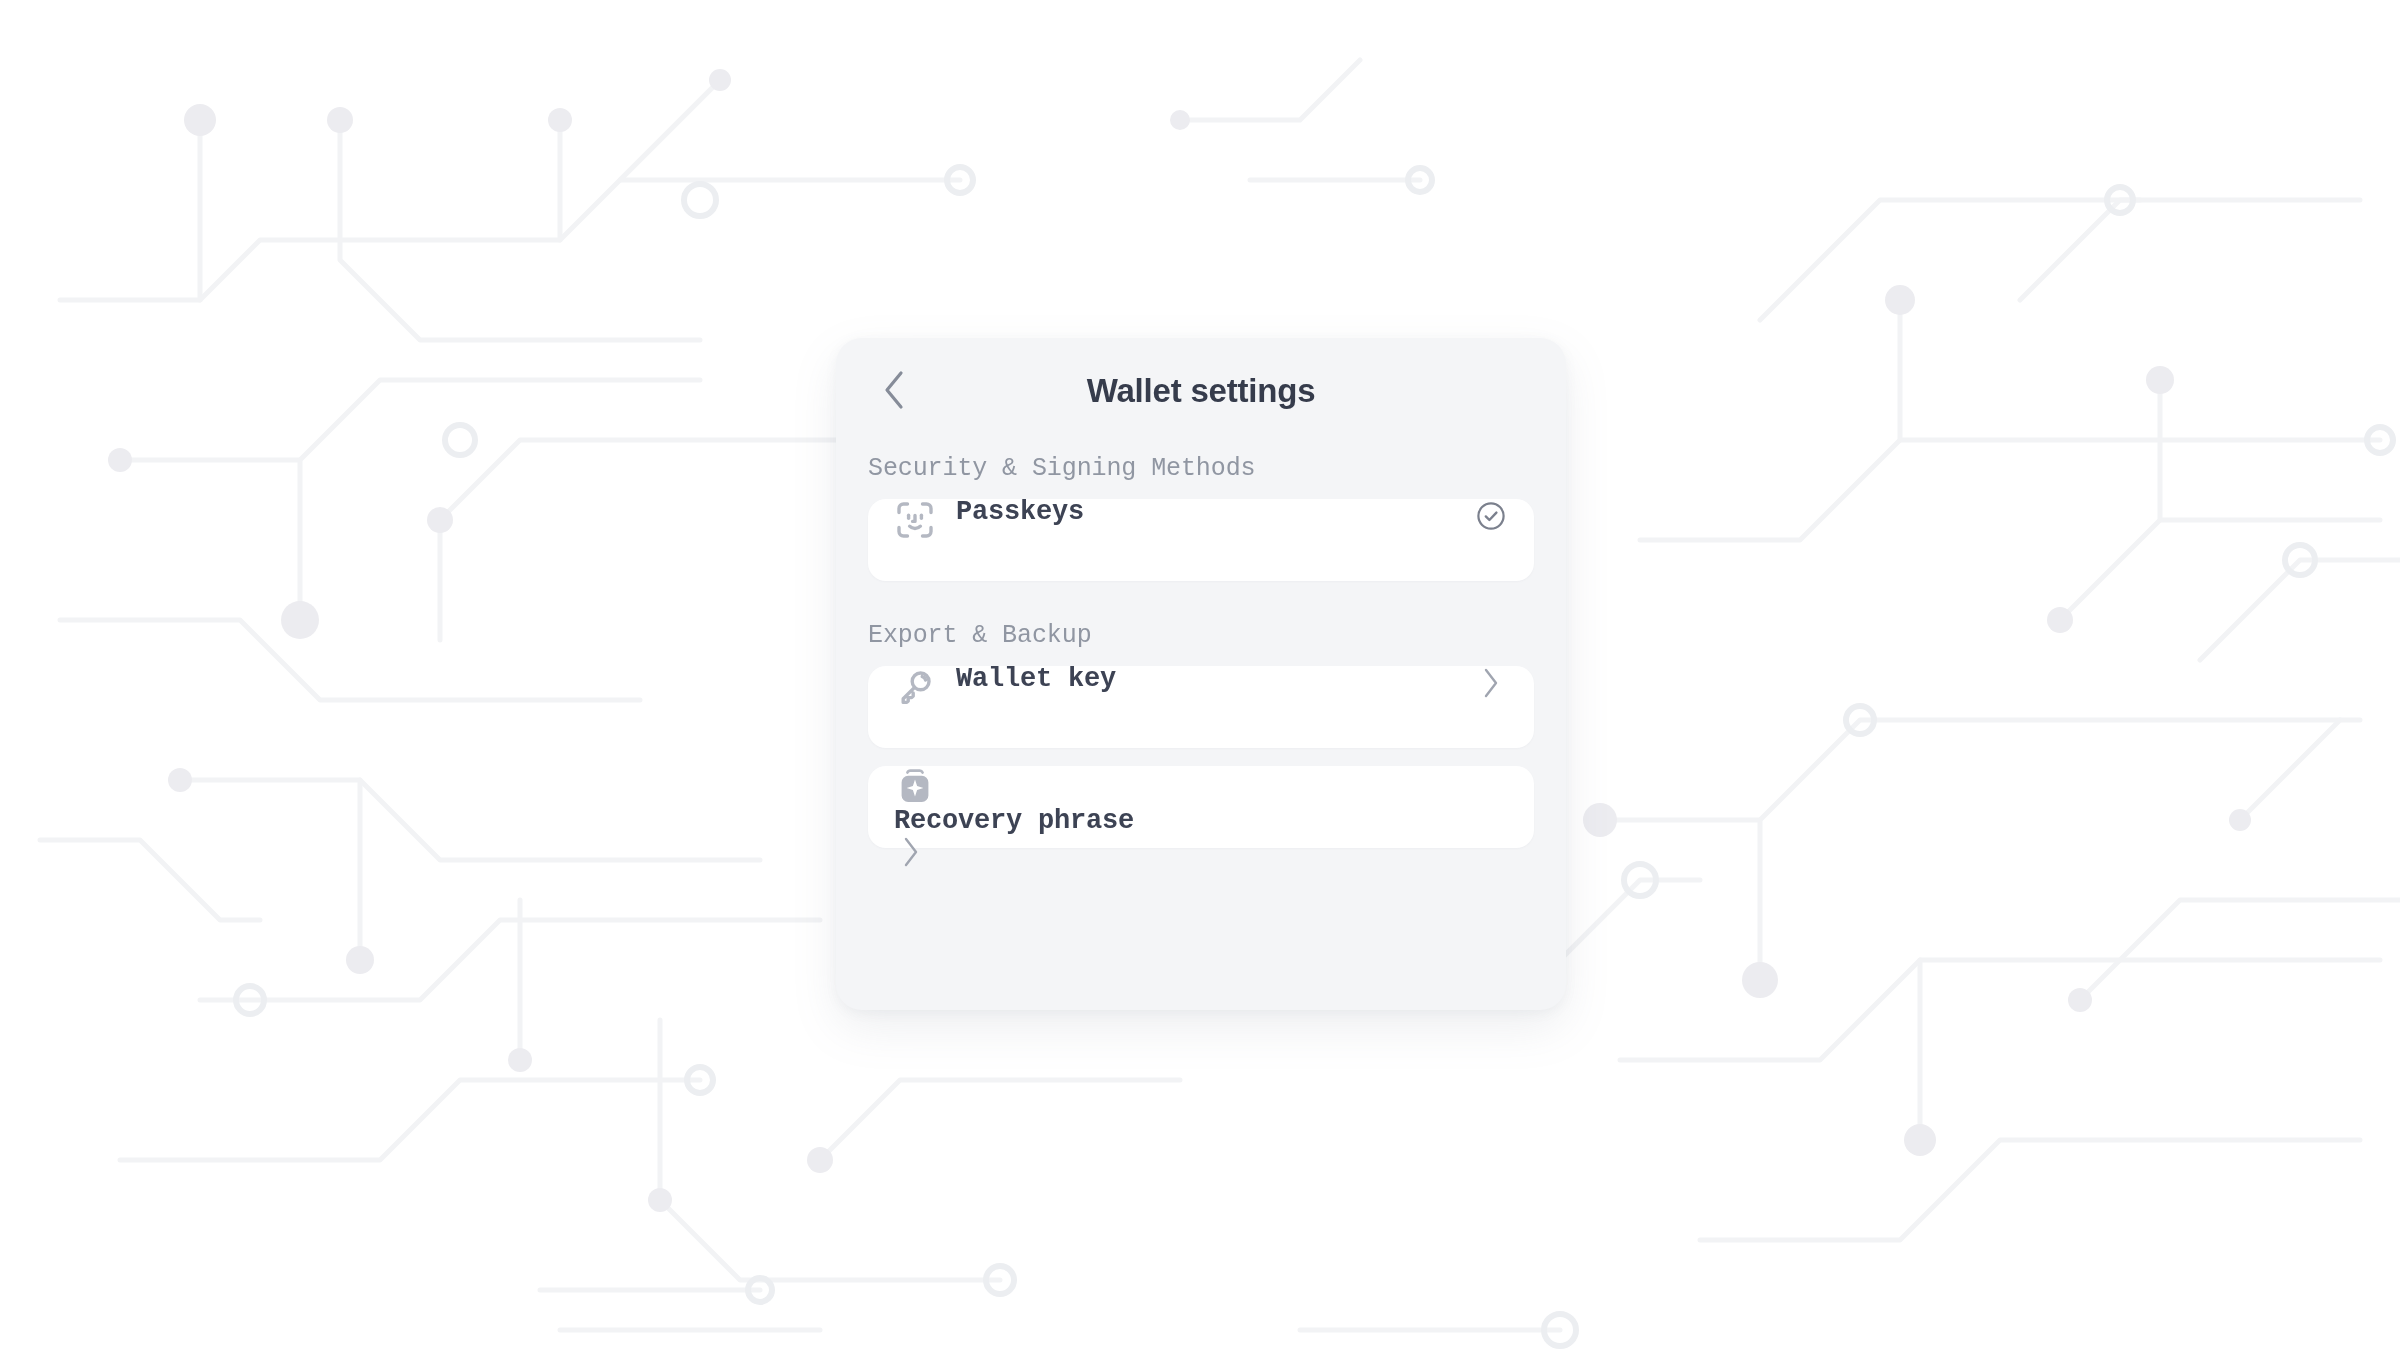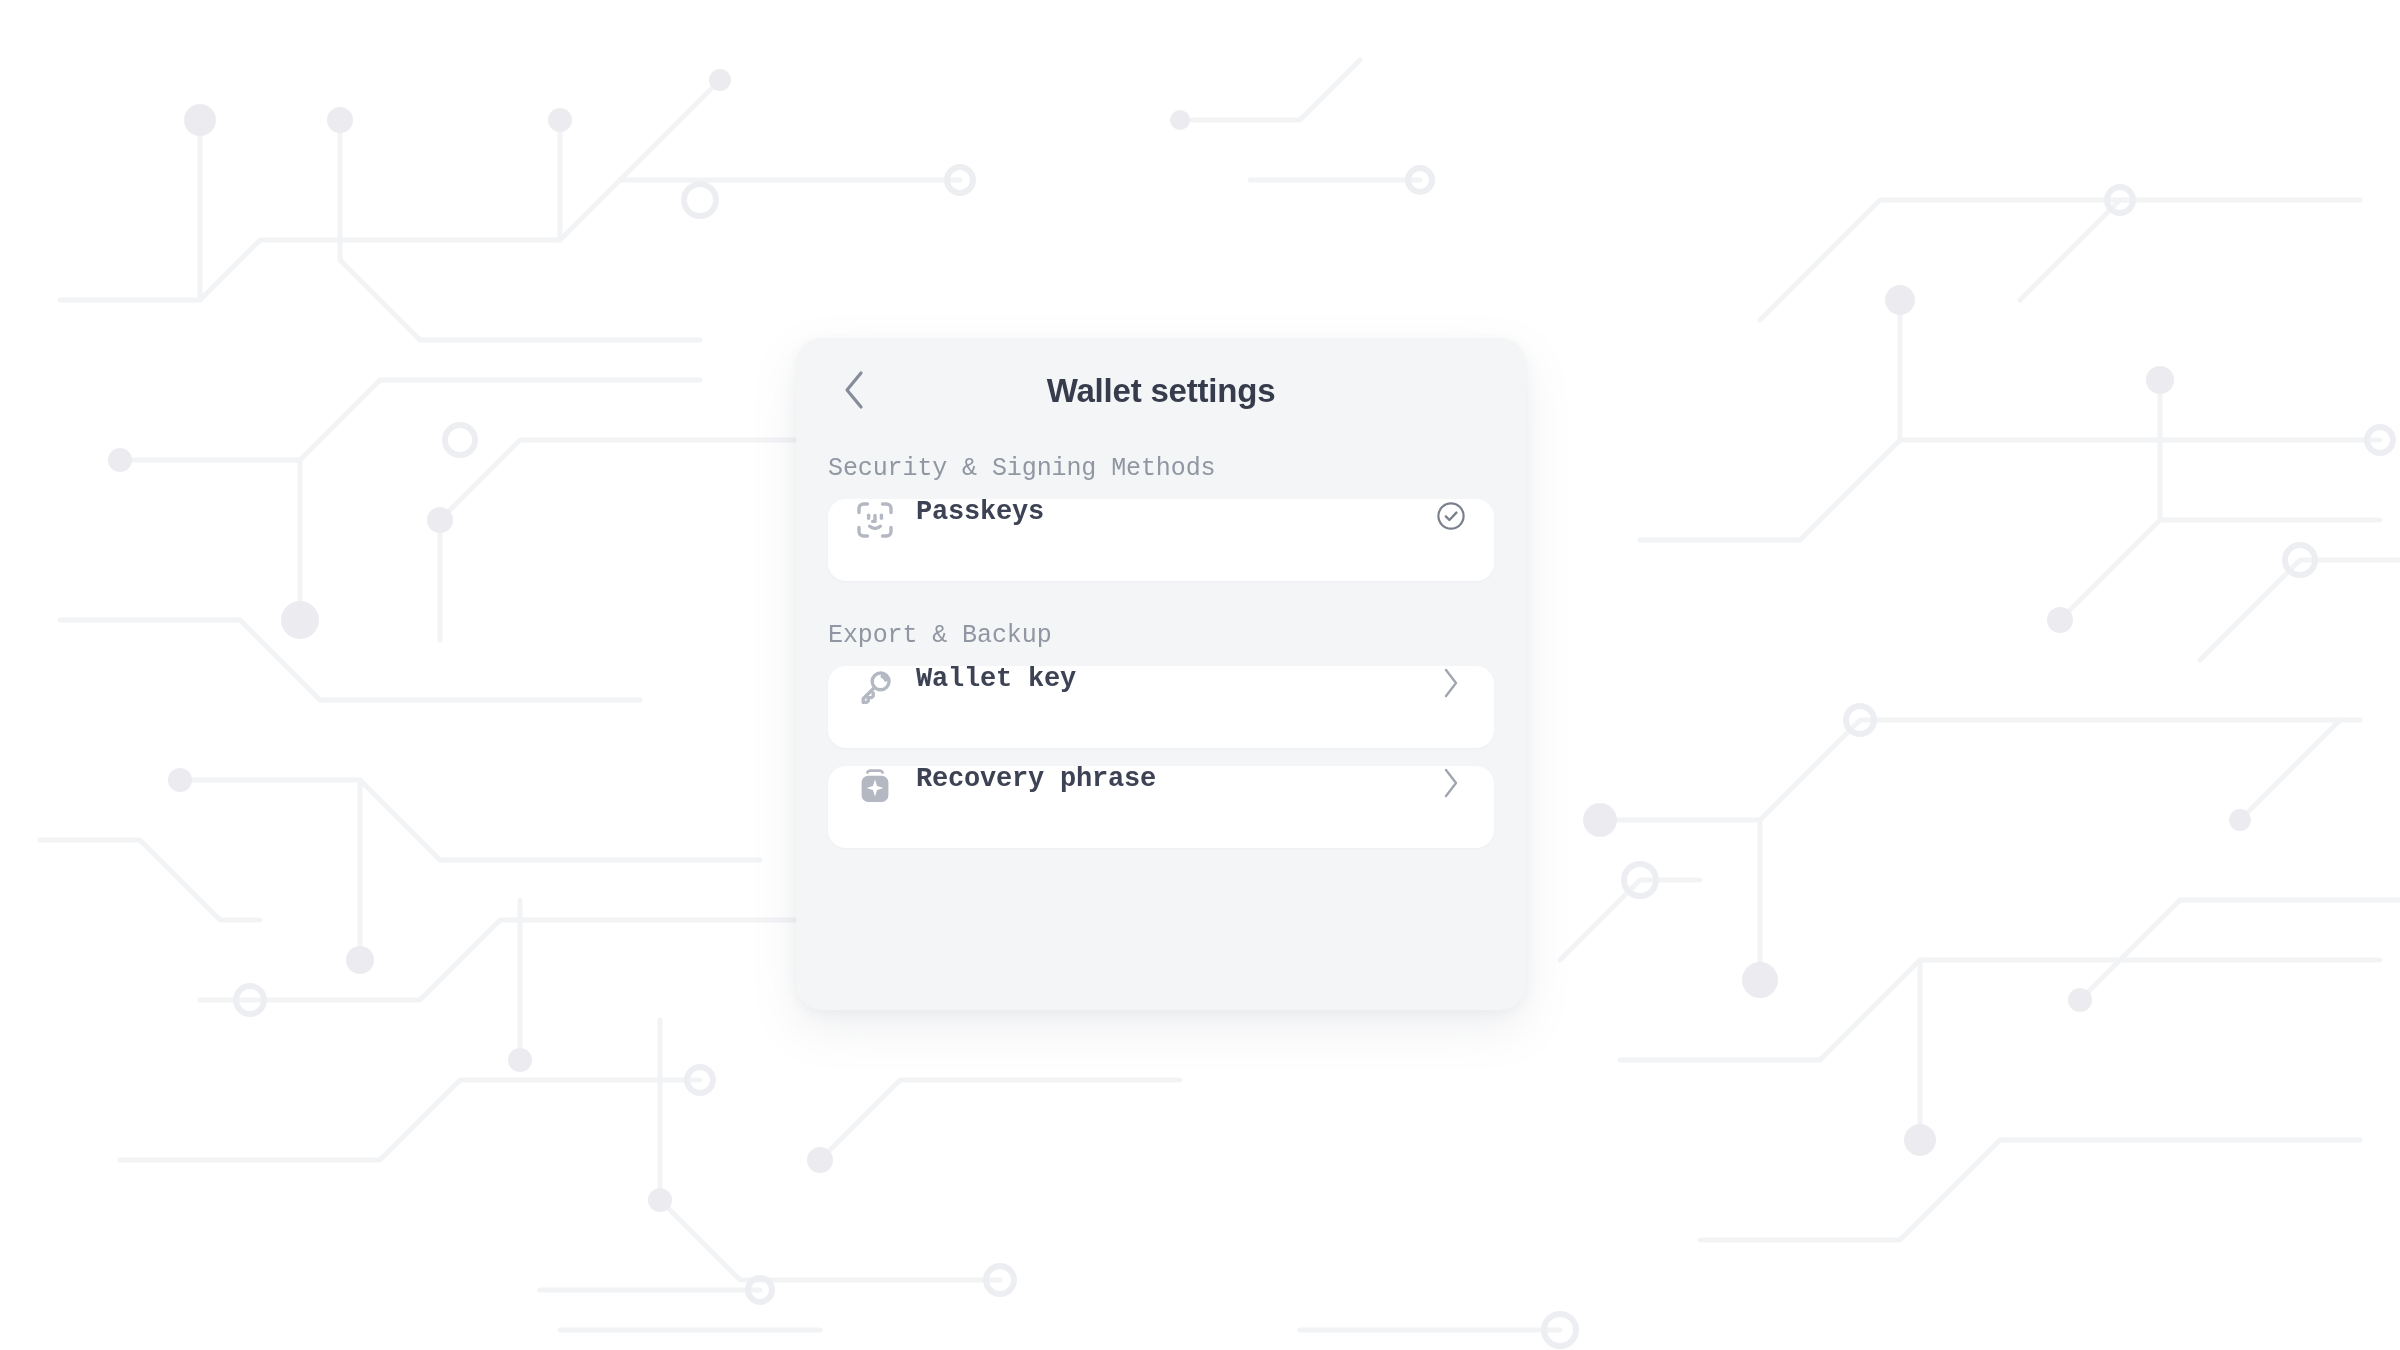--- a/index.html
+++ b/index.html
@@ -25,21 +25,21 @@
   }
   #backdrop svg {
     display: block;
     width: 2400px;
     height: 1350px;
   }
 
   
   #card {
     position: absolute;
-    left: 796px;
+    left: 836px;
     top: 338px;
     width: 730px;
     height: 672px;
     background: #f4f5f7;
     border-radius: 26px;
     box-shadow: 0 18px 46px rgba(120, 128, 145, 0.13),
                 0 3px 12px rgba(120, 128, 145, 0.07);
     box-sizing: border-box;
     padding: 0;
     overflow: hidden;
@@ -94,21 +94,21 @@
     display: flex;
     align-items: flex-start;
     height: 82px;
     background: #ffffff;
     border-radius: 18px;
     padding: 0 26px 0 26px;
     box-sizing: border-box;
     cursor: pointer;
     box-shadow: 0 1px 2px rgba(110, 118, 135, 0.05);
   }
-  .row + .row { margin-top: 18px; }
+  .row + .row { margin-top: 18px; flex-direction: column; }
   .row-icon {
     width: 42px;
     height: 42px;
     flex: 0 0 42px;
     display: flex;
     align-items: center;
     justify-content: center;
     margin-right: 20px;
   }
   .row-icon svg { display: block; }

